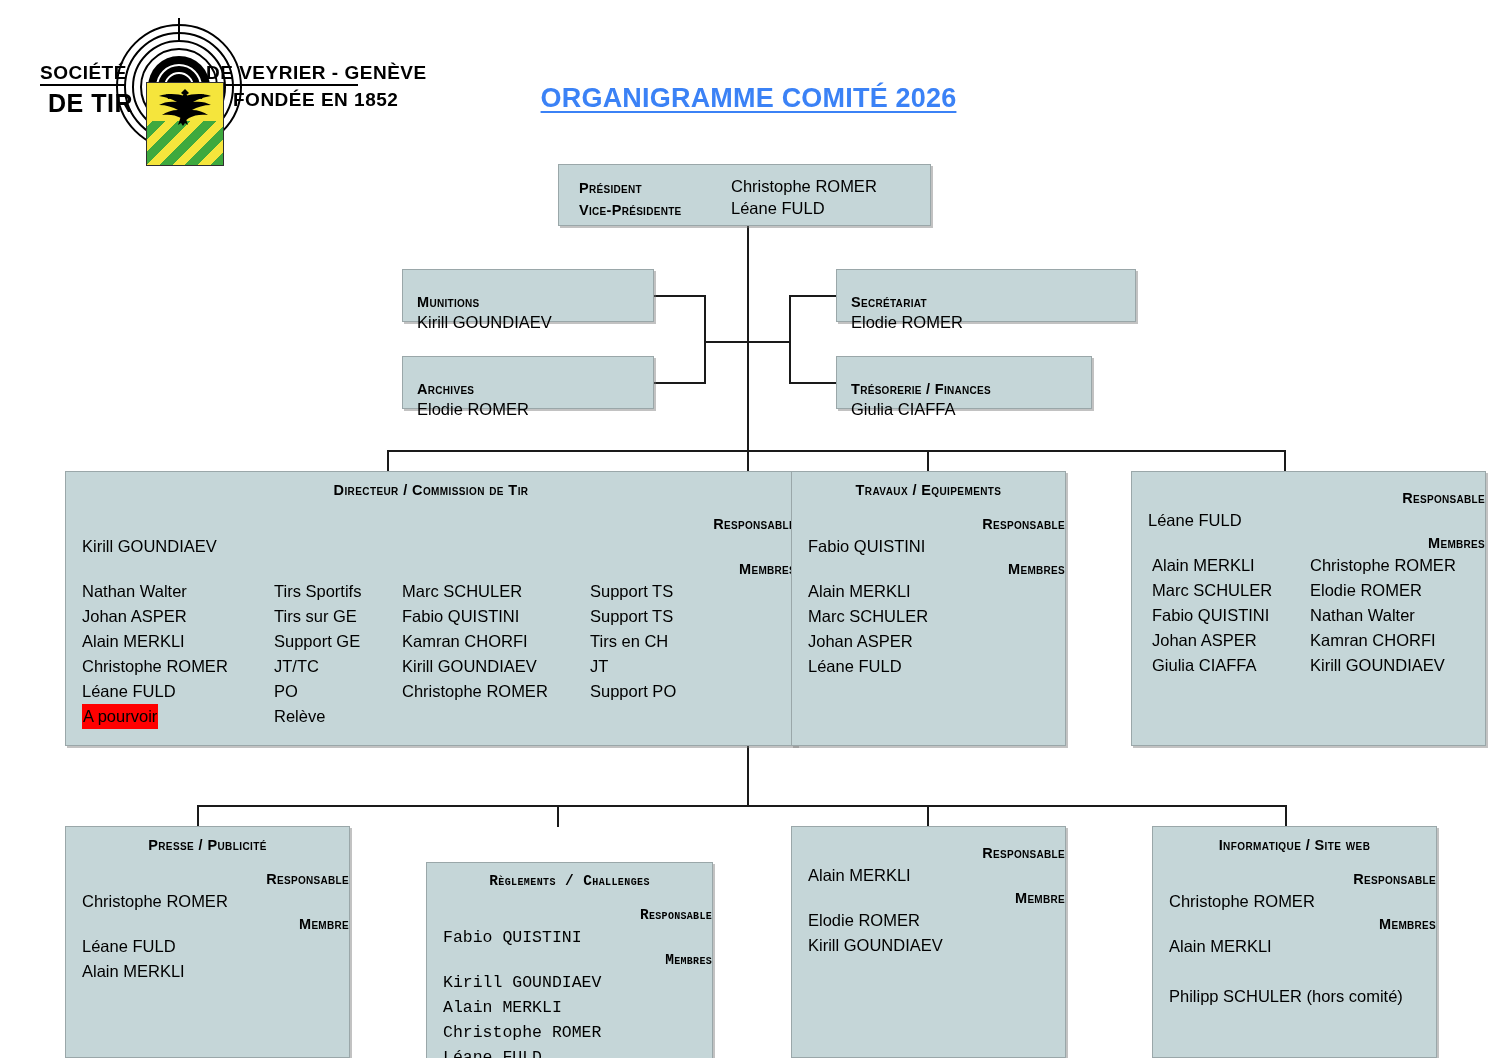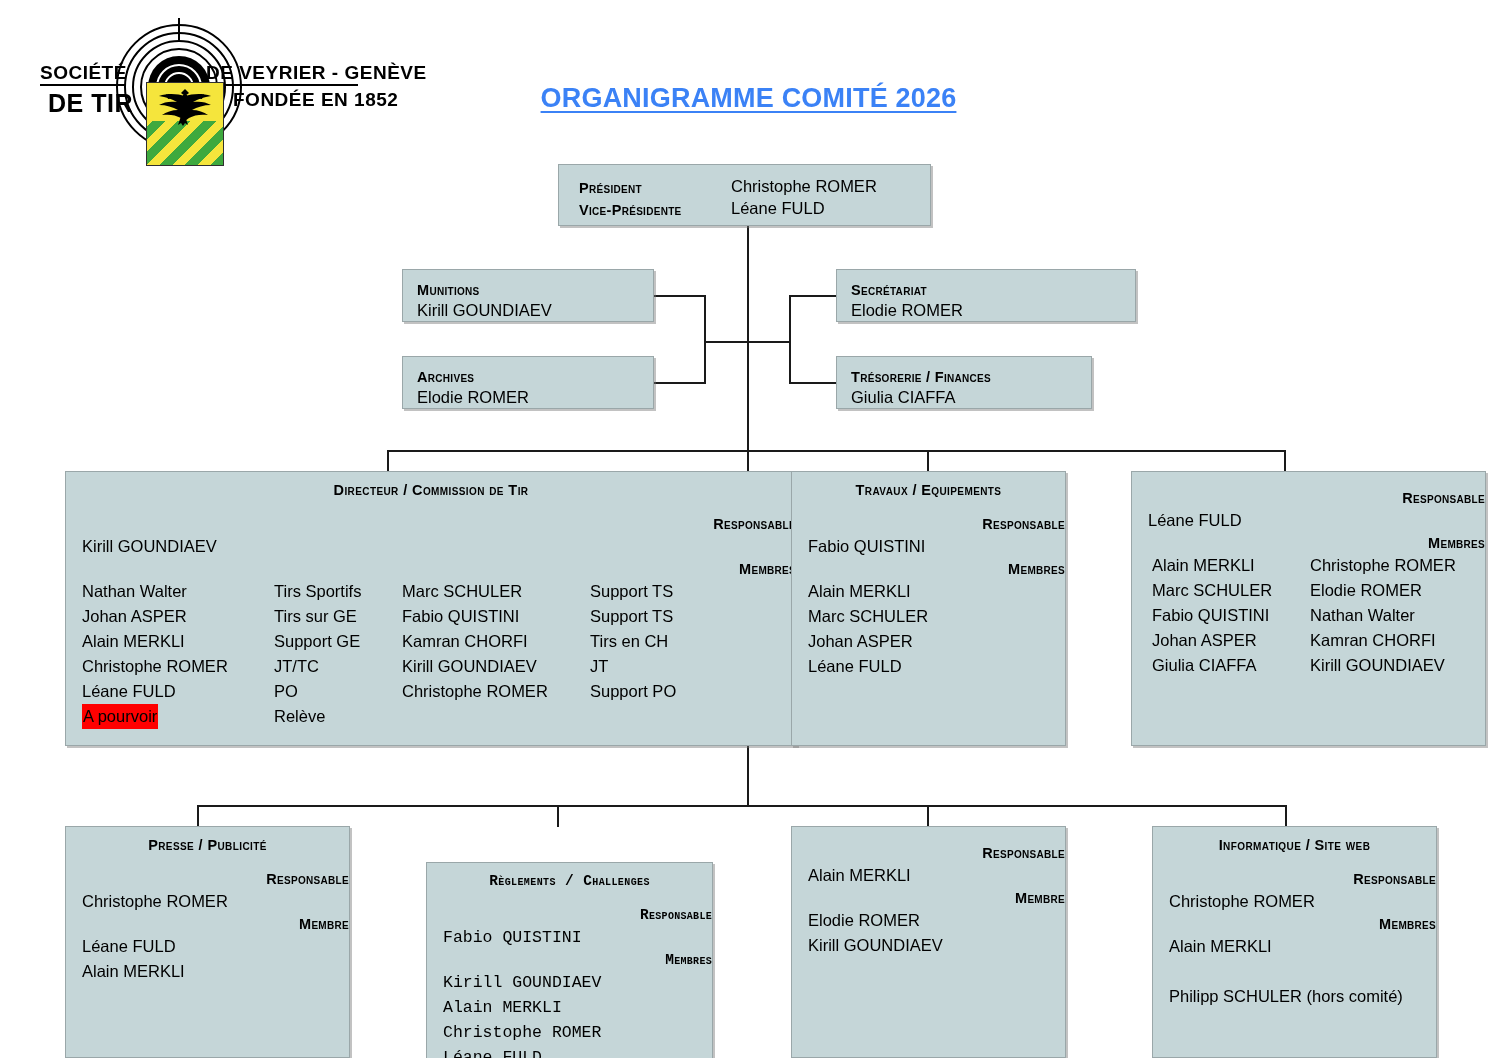--- a/index.html
+++ b/index.html
@@ -141,21 +141,21 @@
   }
   .pres-row {
     display: flex;
     align-items: flex-end;
     height: 22px;
   }
   .pres-row .lbl { width: 152px; }
 
   
   .side-box {
-    padding: 12px 0 0 14px;
+    padding: 24px 0 0 14px;
   }
   #munitions-box { left: 402px; top: 269px; width: 252px; height: 53px; }
   #archives-box  { left: 402px; top: 356px; width: 252px; height: 53px; }
   #secretariat-box { left: 836px; top: 269px; width: 300px; height: 53px; }
   #tresorerie-box  { left: 836px; top: 356px; width: 256px; height: 53px; }
   .side-box .lbl { display: block; line-height: 17px; }
   .side-box .val { display: block; line-height: 22px; }
 
   
   #direction-box { left: 65px; top: 471px; width: 732px; height: 275px; }

